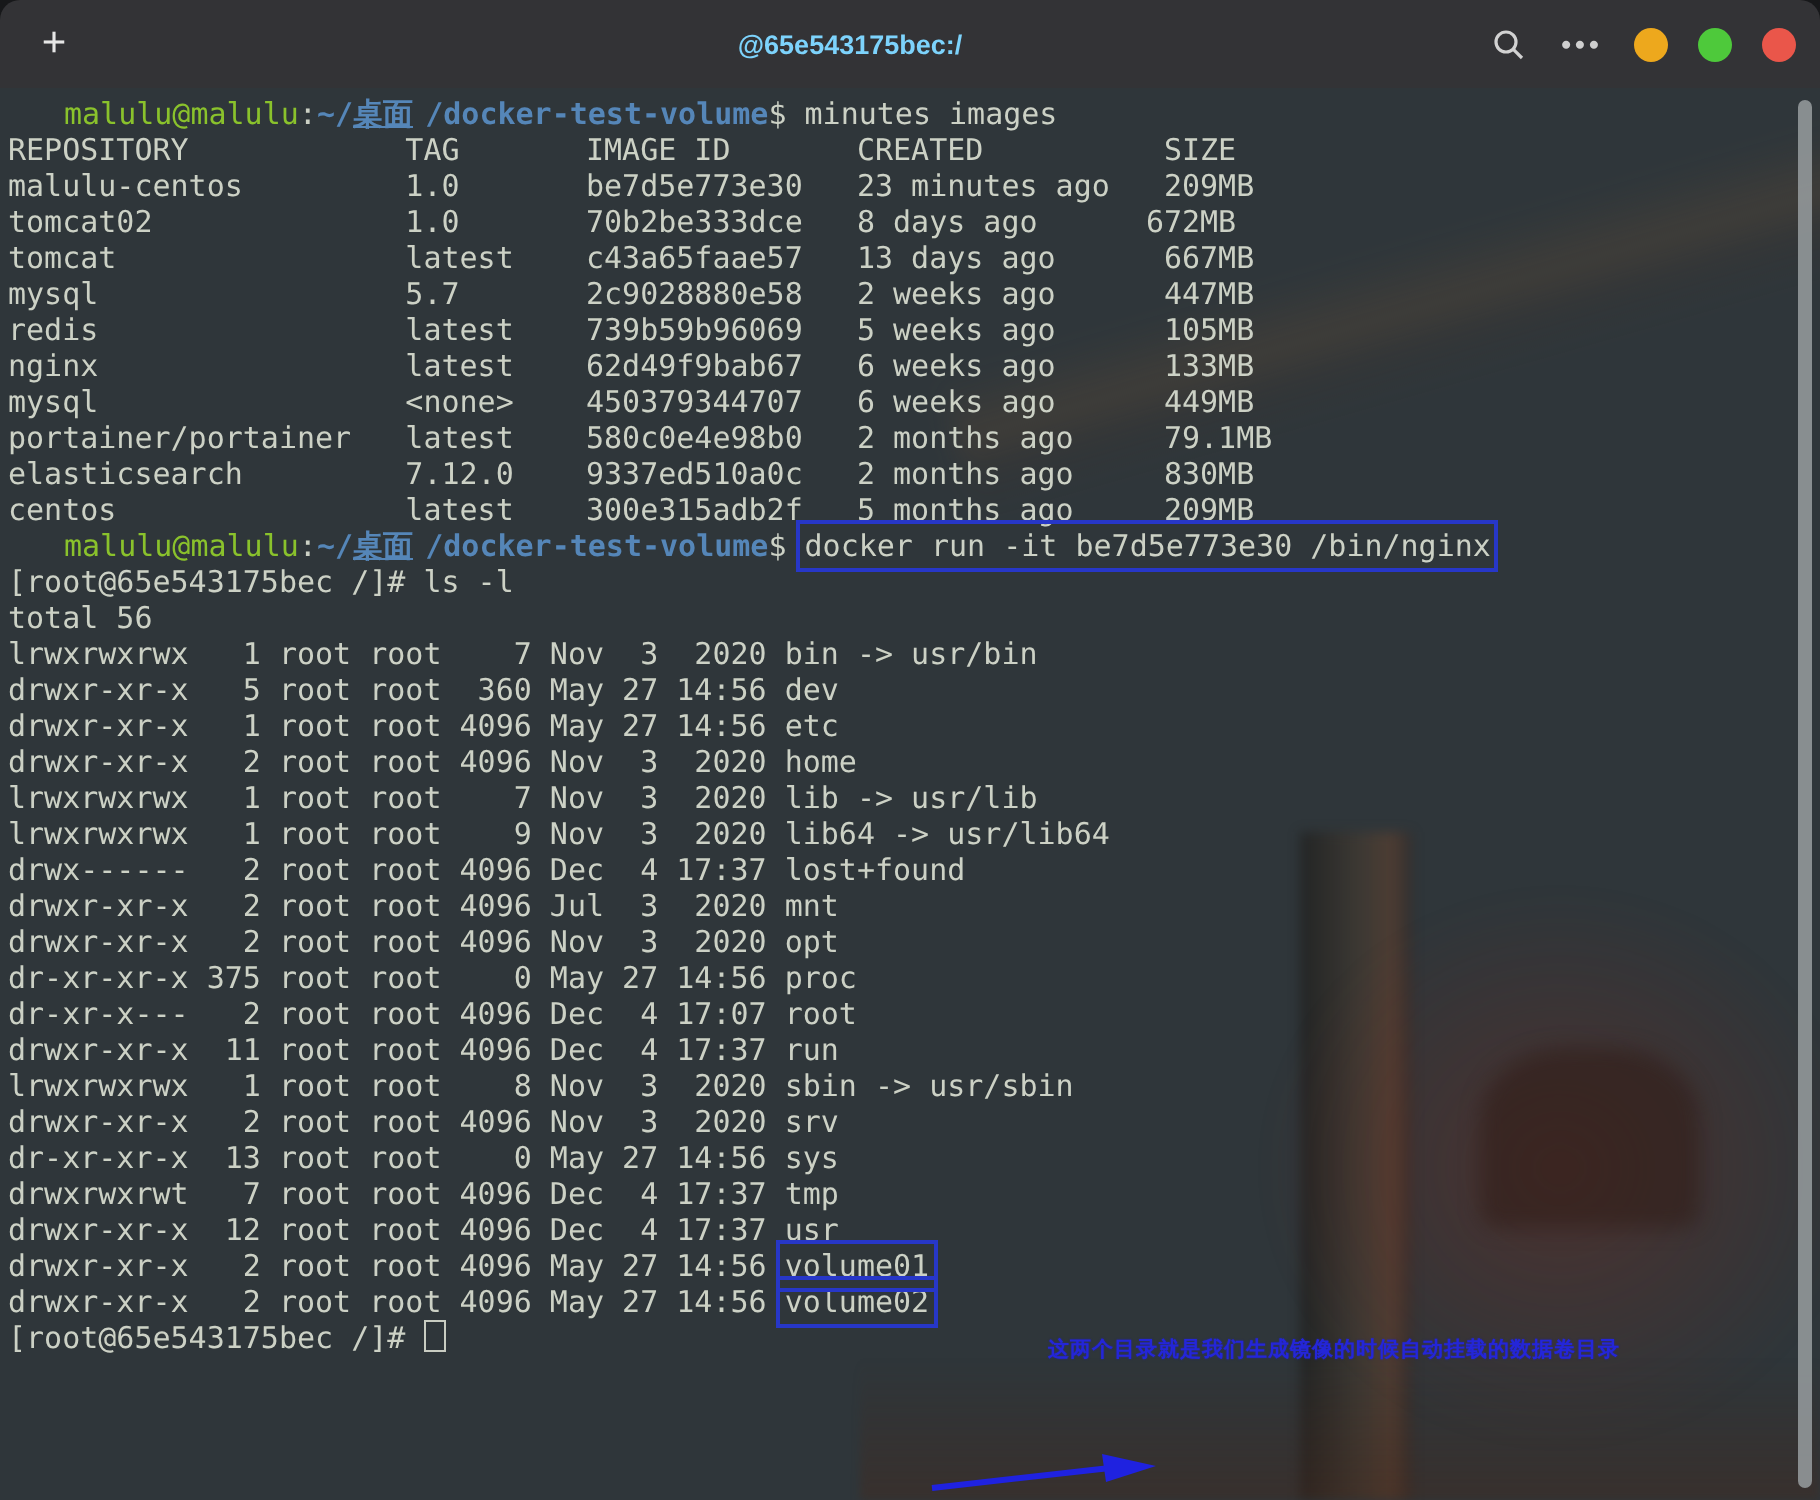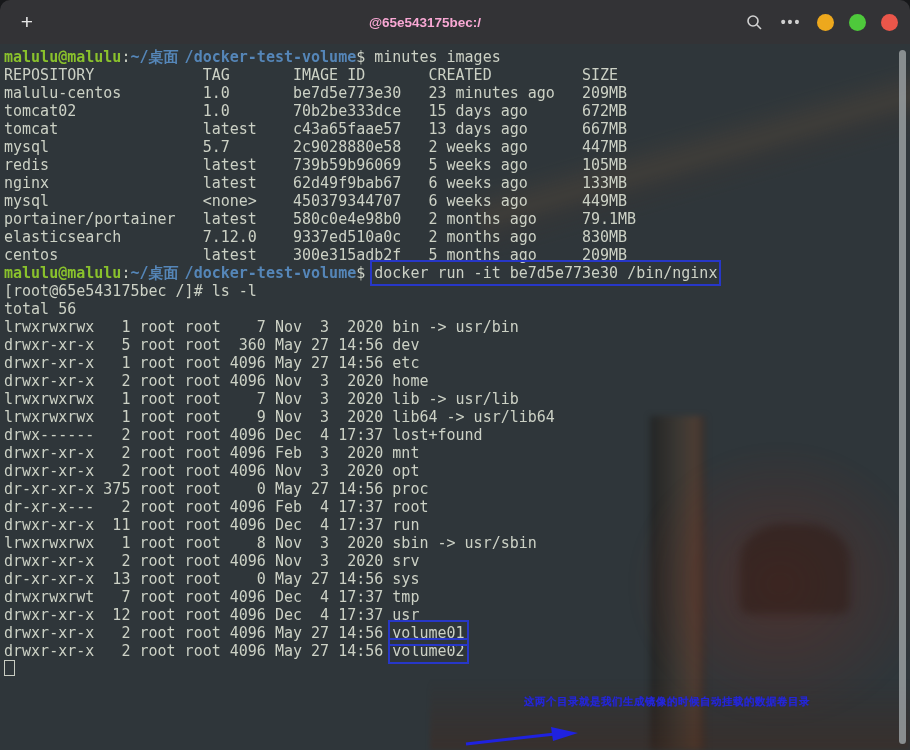--- a/index.html
+++ b/index.html
@@ -17,21 +17,21 @@
     border-bottom:1px solid #222426;
   }
   .plus-btn{
     position:absolute;left:14px;top:9px;width:26px;height:26px;
     color:#e6e6e6;font-size:21px;line-height:25px;text-align:center;
     font-weight:300;border-radius:5px;cursor:default;
   }
   .win-title{
     position:absolute;left:120px;right:180px;top:0;height:44px;
     display:flex;align-items:center;justify-content:center;
-    color:#f9a8d4;font-size:13.5px;font-weight:600;white-space:nowrap;
+    color:#7dd3fc;font-size:13.5px;font-weight:600;white-space:nowrap;
   }
   .hb-right{
     position:absolute;right:12px;top:0;height:44px;
     display:flex;align-items:center;gap:15px;
   }
   .icon-btn{width:22px;height:22px;display:flex;align-items:center;justify-content:center;}
   .dots{color:#cfcfcf;font-size:14px;letter-spacing:2px;font-weight:bold;line-height:10px;}
   .tl{width:17px;height:17px;border-radius:50%;}
   .tl-yellow{background:#eda81d;}
   .tl-green{background:#4ec93b;}
@@ -69,37 +69,37 @@
     background:linear-gradient(180deg, rgba(0,0,0,0), rgba(74,38,22,.35));
     filter:blur(2px);
   }
 
   .screen{
     position:absolute;top:4px;left:4px;z-index:2;
     font-family:"DejaVu Sans Mono", monospace;
     font-size:15px;line-height:18px;color:#ccd1c5;
   }
   .tline{height:18px;white-space:pre;}
-  .g{color:#8ac22c;font-weight:bold;}
+  .g{color:#8ac22c;font-weight:normal;margin-left:28px;}
   .b{color:#5586b8;font-weight:bold;}
-  .cjk{display:inline-block;width:4ch;overflow:visible;}
+  .cjk{display:inline-block;width:4ch;overflow:visible;text-decoration:underline;}
   .hbox{outline:2px solid #2737c8;outline-offset:2px;}
   .cursor{
     display:inline-block;width:9px;height:14px;
     border:1.5px solid #c9cdc2;vertical-align:-2px;background:transparent;
   }
 
   .scrollbar{
     position:absolute;right:4px;top:6px;bottom:6px;width:7px;z-index:3;
     background:#989da0;border-radius:4px;opacity:.85;
   }
 
   
   .ann-text{
-    position:absolute;left:524px;top:651px;z-index:4;
+    position:absolute;left:524px;top:624px;z-index:4;
     color:#2426d8;font-size:10.5px;font-weight:bold;white-space:nowrap;
     letter-spacing:.5px;text-shadow:0 0 1px rgba(30,30,220,.6);
   }
   .ann-arrow{position:absolute;left:463px;top:680px;z-index:4;}
 </style>
 </head>
 <body>
 
 <div class="window">
 
@@ -126,52 +126,52 @@
     <div class="wp wp-streak"></div>
     <div class="wp wp-pillar"></div>
     <div class="wp wp-glow"></div>
     <div class="wp wp-rock"></div>
     <div class="wp wp-ground"></div>
 
     <div class="screen" id="screen">
         <div class="tline"><span class="g">malulu@malulu</span><span>:</span><span class="b">~/</span><span class="b cjk">桌面</span><span class="b">/docker-test-volume</span><span>$ minutes images</span></div>
         <div class="tline"><span>REPOSITORY            TAG       IMAGE ID       CREATED          SIZE</span></div>
         <div class="tline"><span>malulu-centos         1.0       be7d5e773e30   23 minutes ago   209MB</span></div>
-        <div class="tline"><span>tomcat02              1.0       70b2be333dce   15 days ago      672MB</span></div>
+        <div class="tline"><span>tomcat02              1.0       70b2be333dce   8 days ago      672MB</span></div>
         <div class="tline"><span>tomcat                latest    c43a65faae57   13 days ago      667MB</span></div>
         <div class="tline"><span>mysql                 5.7       2c9028880e58   2 weeks ago      447MB</span></div>
         <div class="tline"><span>redis                 latest    739b59b96069   5 weeks ago      105MB</span></div>
         <div class="tline"><span>nginx                 latest    62d49f9bab67   6 weeks ago      133MB</span></div>
         <div class="tline"><span>mysql                 &lt;none&gt;    450379344707   6 weeks ago      449MB</span></div>
         <div class="tline"><span>portainer/portainer   latest    580c0e4e98b0   2 months ago     79.1MB</span></div>
         <div class="tline"><span>elasticsearch         7.12.0    9337ed510a0c   2 months ago     830MB</span></div>
         <div class="tline"><span>centos                latest    300e315adb2f   5 months ago     209MB</span></div>
         <div class="tline"><span class="g">malulu@malulu</span><span>:</span><span class="b">~/</span><span class="b cjk">桌面</span><span class="b">/docker-test-volume</span><span>$ </span><span class="hbox">docker run -it be7d5e773e30 /bin/nginx</span></div>
         <div class="tline"><span>[root@65e543175bec /]# ls -l</span></div>
         <div class="tline"><span>total 56</span></div>
         <div class="tline"><span>lrwxrwxrwx   1 root root    7 Nov  3  2020 bin -&gt; usr/bin</span></div>
         <div class="tline"><span>drwxr-xr-x   5 root root  360 May 27 14:56 dev</span></div>
         <div class="tline"><span>drwxr-xr-x   1 root root 4096 May 27 14:56 etc</span></div>
         <div class="tline"><span>drwxr-xr-x   2 root root 4096 Nov  3  2020 home</span></div>
         <div class="tline"><span>lrwxrwxrwx   1 root root    7 Nov  3  2020 lib -&gt; usr/lib</span></div>
         <div class="tline"><span>lrwxrwxrwx   1 root root    9 Nov  3  2020 lib64 -&gt; usr/lib64</span></div>
         <div class="tline"><span>drwx------   2 root root 4096 Dec  4 17:37 lost+found</span></div>
-        <div class="tline"><span>drwxr-xr-x   2 root root 4096 Feb  3  2020 mnt</span></div>
+        <div class="tline"><span>drwxr-xr-x   2 root root 4096 Jul  3  2020 mnt</span></div>
         <div class="tline"><span>drwxr-xr-x   2 root root 4096 Nov  3  2020 opt</span></div>
         <div class="tline"><span>dr-xr-xr-x 375 root root    0 May 27 14:56 proc</span></div>
-        <div class="tline"><span>dr-xr-x---   2 root root 4096 Feb  4 17:37 root</span></div>
+        <div class="tline"><span>dr-xr-x---   2 root root 4096 Dec  4 17:07 root</span></div>
         <div class="tline"><span>drwxr-xr-x  11 root root 4096 Dec  4 17:37 run</span></div>
         <div class="tline"><span>lrwxrwxrwx   1 root root    8 Nov  3  2020 sbin -&gt; usr/sbin</span></div>
         <div class="tline"><span>drwxr-xr-x   2 root root 4096 Nov  3  2020 srv</span></div>
         <div class="tline"><span>dr-xr-xr-x  13 root root    0 May 27 14:56 sys</span></div>
         <div class="tline"><span>drwxrwxrwt   7 root root 4096 Dec  4 17:37 tmp</span></div>
         <div class="tline"><span>drwxr-xr-x  12 root root 4096 Dec  4 17:37 usr</span></div>
         <div class="tline"><span>drwxr-xr-x   2 root root 4096 May 27 14:56 </span><span class="hbox">volume01</span></div>
         <div class="tline"><span>drwxr-xr-x   2 root root 4096 May 27 14:56 </span><span class="hbox">volume02</span></div>
-        <div class="tline"><span class="cursor"></span></div>
+        <div class="tline"><span>[root@65e543175bec /]# </span><span class="cursor"></span></div>
       </div>
 
     <div class="ann-text">这两个目录就是我们生成镜像的时候自动挂载的数据卷目录</div>
     <div class="ann-arrow">
       <svg width="122" height="26" viewBox="0 0 122 26">
         <line x1="3" y1="20" x2="92" y2="10" stroke="#1f22e0" stroke-width="3"></line>
         <polygon points="88,3 115,9 90,17" fill="#1f22e0"></polygon>
       </svg>
     </div>
 

